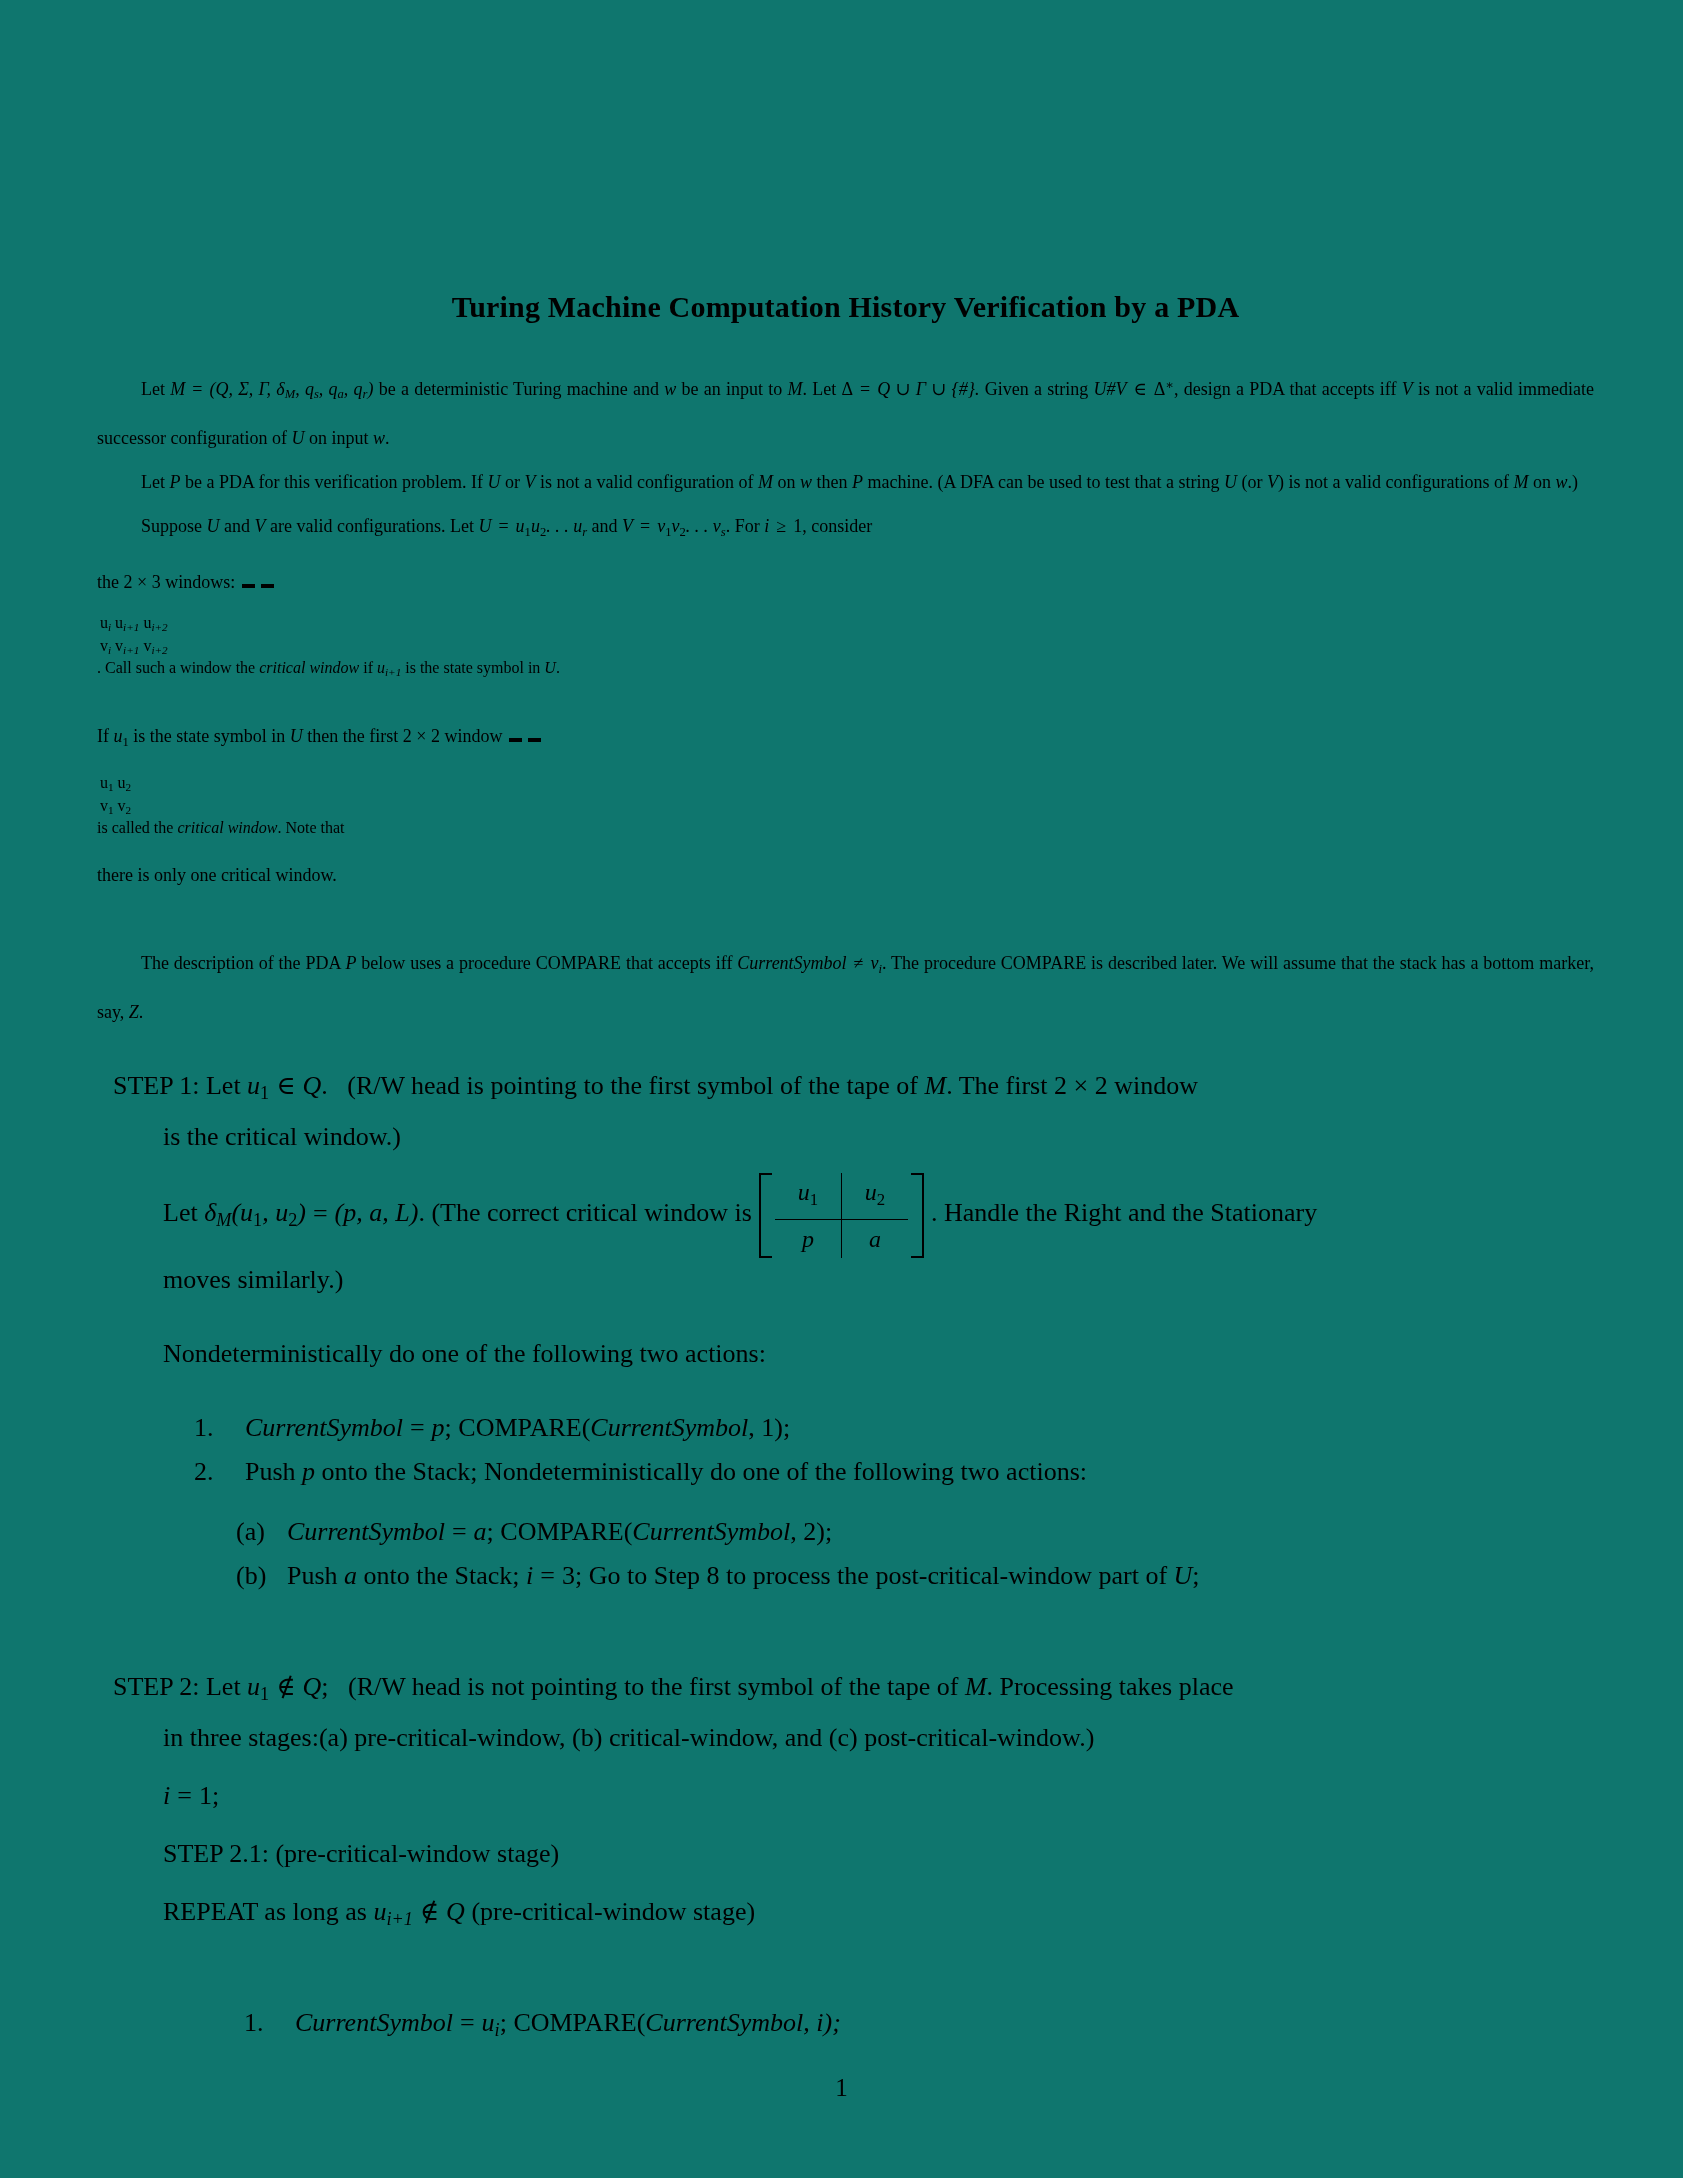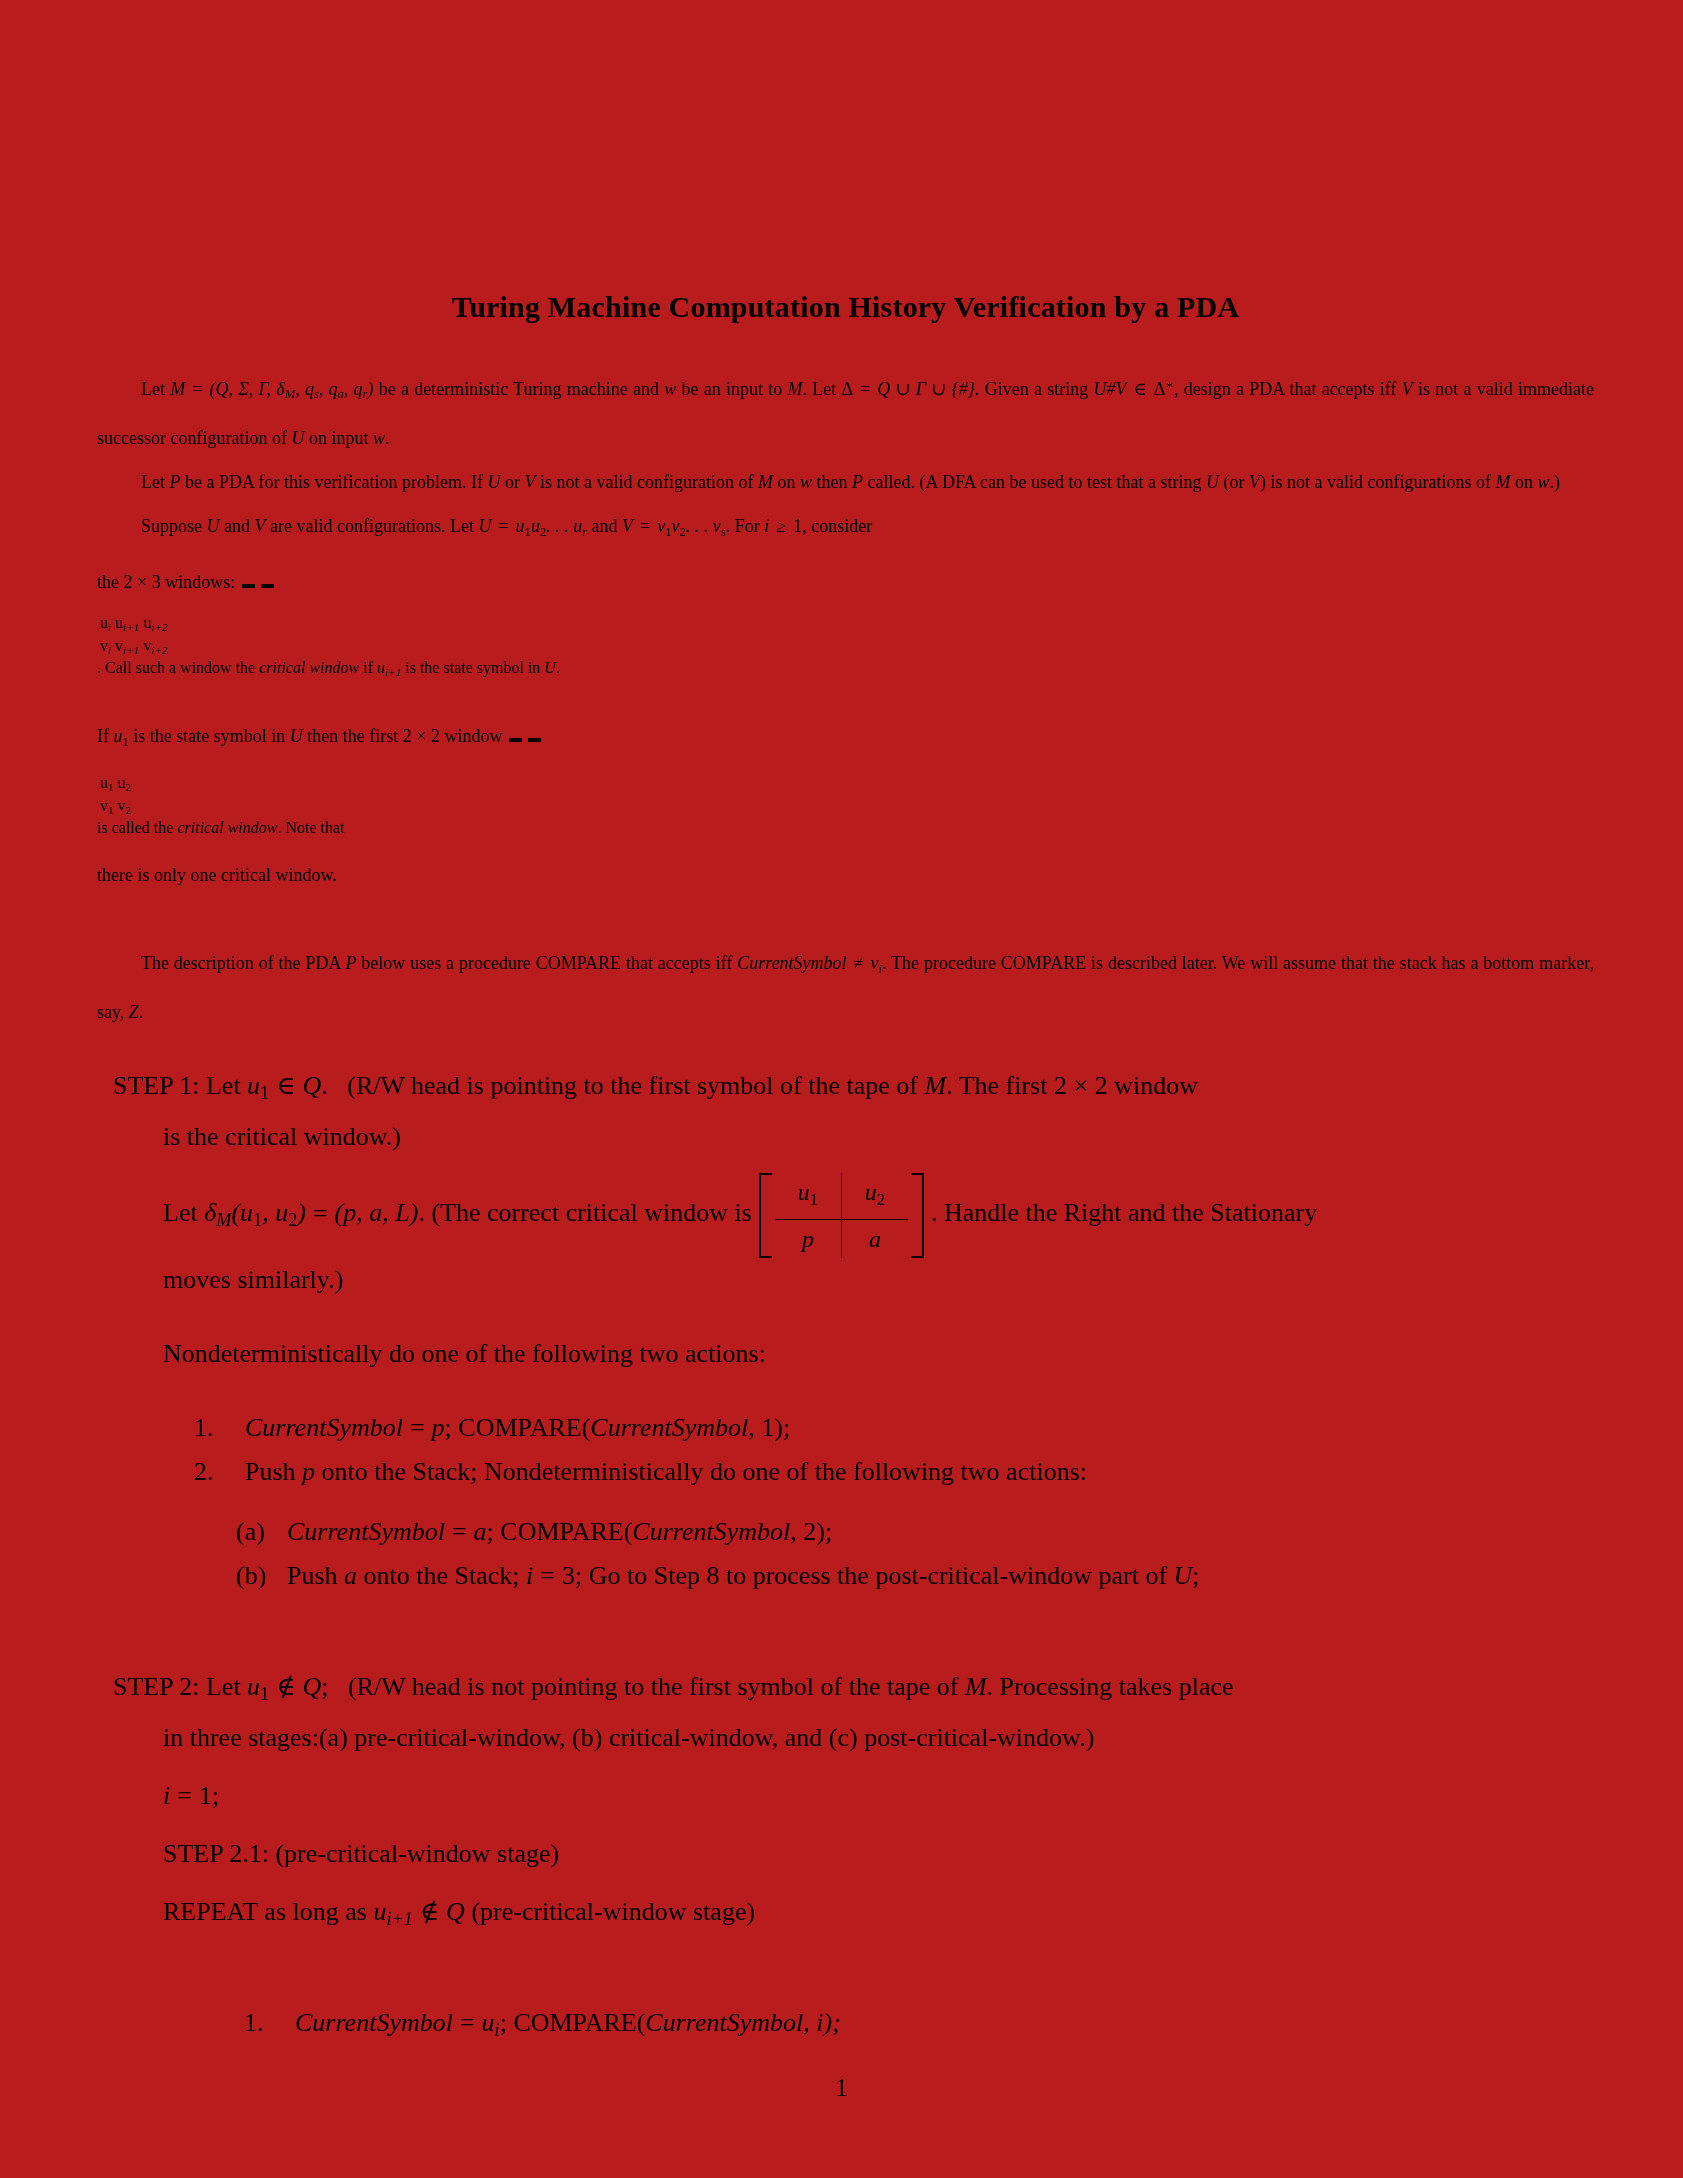--- a/index.html
+++ b/index.html
@@ -13,21 +13,21 @@
     font-family: "Liberation Serif", "DejaVu Serif", serif;
     color: #000000;
     position: relative;
     overflow: hidden;
   }
   .page {
     position: absolute;
     left: 0; top: 0;
     width: 1683px;
     height: 2178px;
-    background: #b91c1c;
+    background: #0f766e;
   }
   .content {
     position: absolute;
     left: 97px;
     top: 289px;
     width: 1497px;
   }
   .doc-title {
     text-align: center;
     font-weight: bold;
@@ -161,21 +161,21 @@
 <div class="page">
   <div class="content">
 
     <div class="doc-title">Turing Machine Computation History Verification by a PDA</div>
 
     
     <p class="para indent"><span>Let </span><i class="mvar">M</i><span class="wide op">=</span><i class="mvar">(Q, Σ, Γ, δ</i><span class="sub">M</span><i class="mvar">, q</i><span class="sub">s</span><i class="mvar">, q</i><span class="sub">a</span><i class="mvar">, q</i><span class="sub">r</span><i class="mvar">)</i><span> be a deterministic Turing machine and </span><i class="mvar">w</i><span> be an input to </span><i class="mvar">M</i><span>. Let </span><span class="op">Δ</span><span class="wide op">=</span><i class="mvar">Q ∪ Γ ∪ {#}.</i>
     <span>Given a string </span><i class="mvar">U#V</i><span class="wide op">∈</span><span class="op">Δ</span><span class="sup-n">∗</span><span>, design a PDA that accepts iff </span><i class="mvar">V</i><span> is not a valid immediate successor configuration of </span><i class="mvar">U</i><span> on input </span><i class="mvar">w</i><span>.</span></p>
 
     
-    <p class="para indent"><span>Let </span><i class="mvar">P</i><span> be a PDA for this verification problem. If </span><i class="mvar">U</i><span> or </span><i class="mvar">V</i><span> is not a valid configuration of </span><i class="mvar">M</i><span> on </span><i class="mvar">w</i><span> then </span><i class="mvar">P</i><span> called.</span>
+    <p class="para indent"><span>Let </span><i class="mvar">P</i><span> be a PDA for this verification problem. If </span><i class="mvar">U</i><span> or </span><i class="mvar">V</i><span> is not a valid configuration of </span><i class="mvar">M</i><span> on </span><i class="mvar">w</i><span> then </span><i class="mvar">P</i><span> machine.</span>
     <span>(A DFA can be used to test that a string </span><i class="mvar">U</i><span> (or </span><i class="mvar">V</i><span>) is not a valid configurations of </span><i class="mvar">M</i><span> on </span><i class="mvar">w</i><span>.)</span></p>
 
     
     <p class="para indent"><span>Suppose </span><i class="mvar">U</i><span> and </span><i class="mvar">V</i><span> are valid configurations. Let </span><i class="mvar">U</i><span class="wide op">=</span><i class="mvar">u</i><span class="sub-n">1</span><i class="mvar">u</i><span class="sub-n">2</span><i class="mvar">. . . u</i><span class="sub">r</span><span> and </span><i class="mvar">V</i><span class="wide op">=</span><i class="mvar">v</i><span class="sub-n">1</span><i class="mvar">v</i><span class="sub-n">2</span><i class="mvar">. . . v</i><span class="sub">s</span><span>. For </span><i class="mvar">i</i><span class="wide op">≥</span><span class="op">1</span><span>, consider</span></p>
 
     <p class="para" style="line-height:57px;"><span>the 2 </span><span class="op">×</span><span> 3 windows:</span><span class="mat"></span></p><table>
         <tbody>
           <tr class="top">
             <td class="divr">u<span class="sub">i</span></td>
             <td class="divr">u<span class="sub">i+1</span></td>

